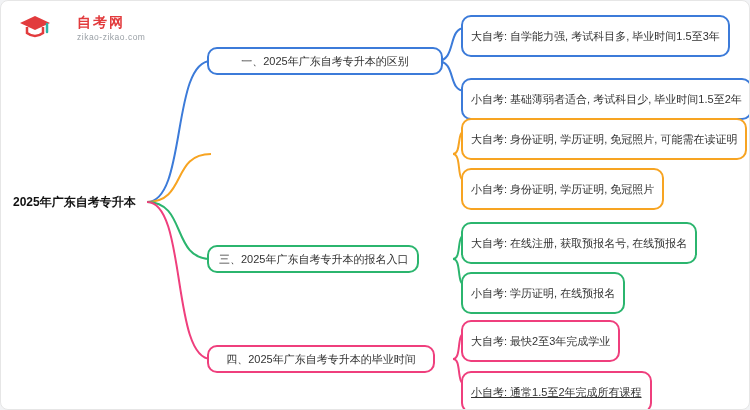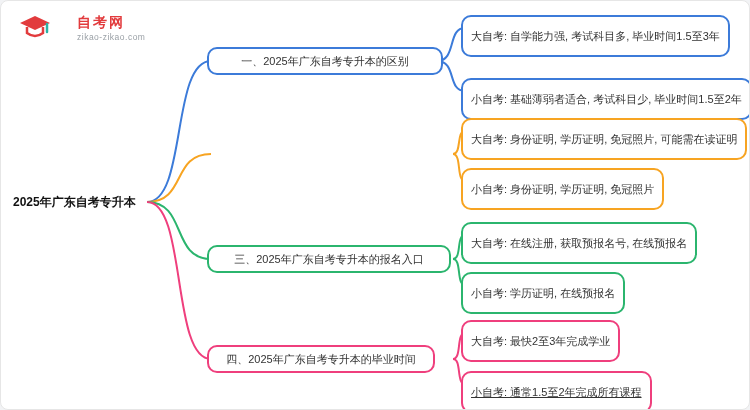--- a/index.html
+++ b/index.html
@@ -76,21 +76,21 @@
 
   <div class="root">2025年广东自考专升本</div>
 
   <div class="node branch" style="left: 206px; top: 46px; width: 236px; --c: #3c7bd9;">一、2025年广东自考专升本的区别</div>
   <div class="node leaf" style="left: 460px; top: 14px; --c: #3c7bd9;">大自考: 自学能力强, 考试科目多, 毕业时间1.5至3年</div>
   <div class="node leaf" style="left: 460px; top: 77px; --c: #3c7bd9;">小自考: 基础薄弱者适合, 考试科目少, 毕业时间1.5至2年</div>
 
   <div class="node leaf" style="left: 460px; top: 117px; --c: #f7a422;">大自考: 身份证明, 学历证明, 免冠照片, 可能需在读证明</div>
   <div class="node leaf" style="left: 460px; top: 167px; --c: #f7a422;">小自考: 身份证明, 学历证明, 免冠照片</div>
 
-  <div class="node branch" style="left: 206px; top: 244px; width: 244px; --c: #2bb56e;">三、2025年广东自考专升本的报名入口</div>
+  <div class="node branch" style="left: 206px; top: 244px; width: 212px; --c: #2bb56e;">三、2025年广东自考专升本的报名入口</div>
   <div class="node leaf" style="left: 460px; top: 221px; --c: #2bb56e;">大自考: 在线注册, 获取预报名号, 在线预报名</div>
   <div class="node leaf" style="left: 460px; top: 271px; --c: #2bb56e;">小自考: 学历证明, 在线预报名</div>
 
   <div class="node branch" style="left: 206px; top: 344px; width: 228px; --c: #ef3f7d;">四、2025年广东自考专升本的毕业时间</div>
   <div class="node leaf" style="left: 460px; top: 319px; --c: #ef3f7d;">大自考: 最快2至3年完成学业</div>
   <div class="node leaf" style="left: 460px; top: 370px; text-decoration: underline; --c: #ef3f7d;">小自考: 通常1.5至2年完成所有课程</div>
 
 </div>
 
 </body></html>

